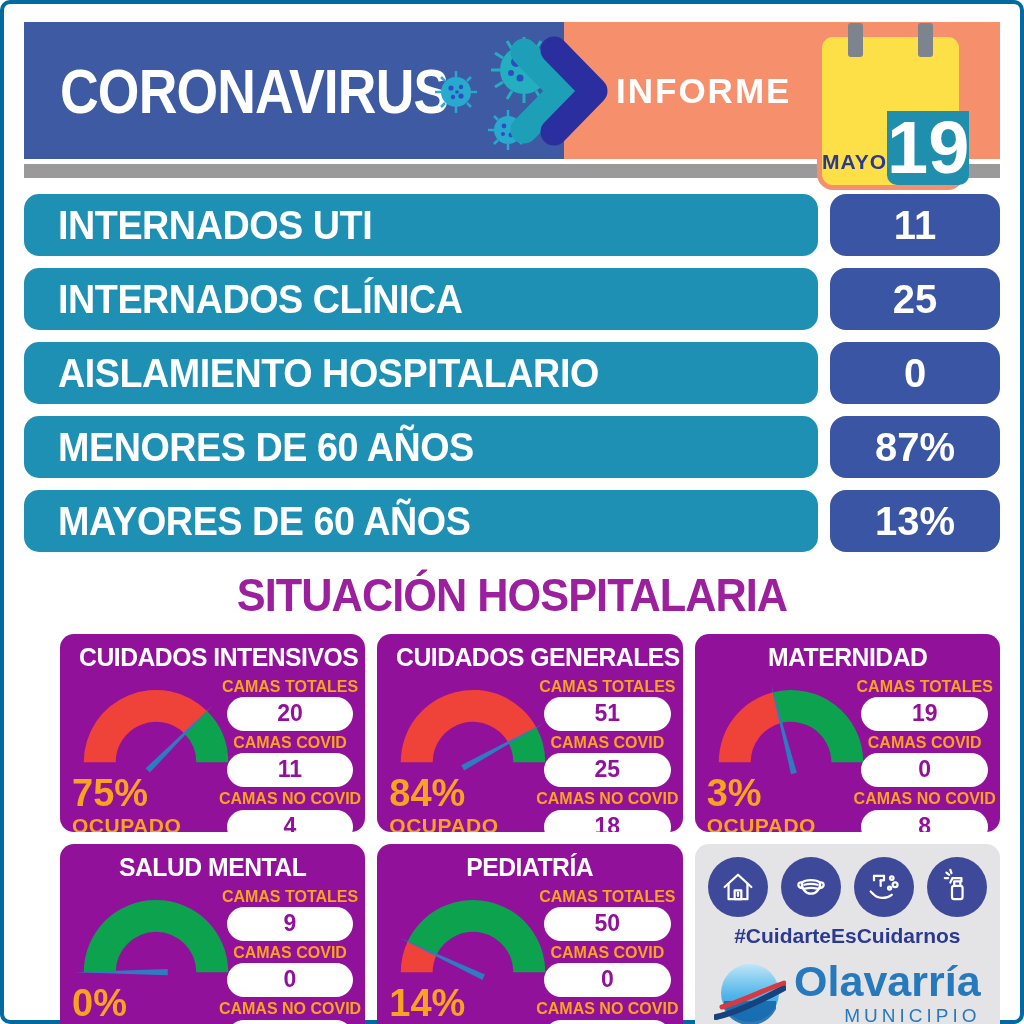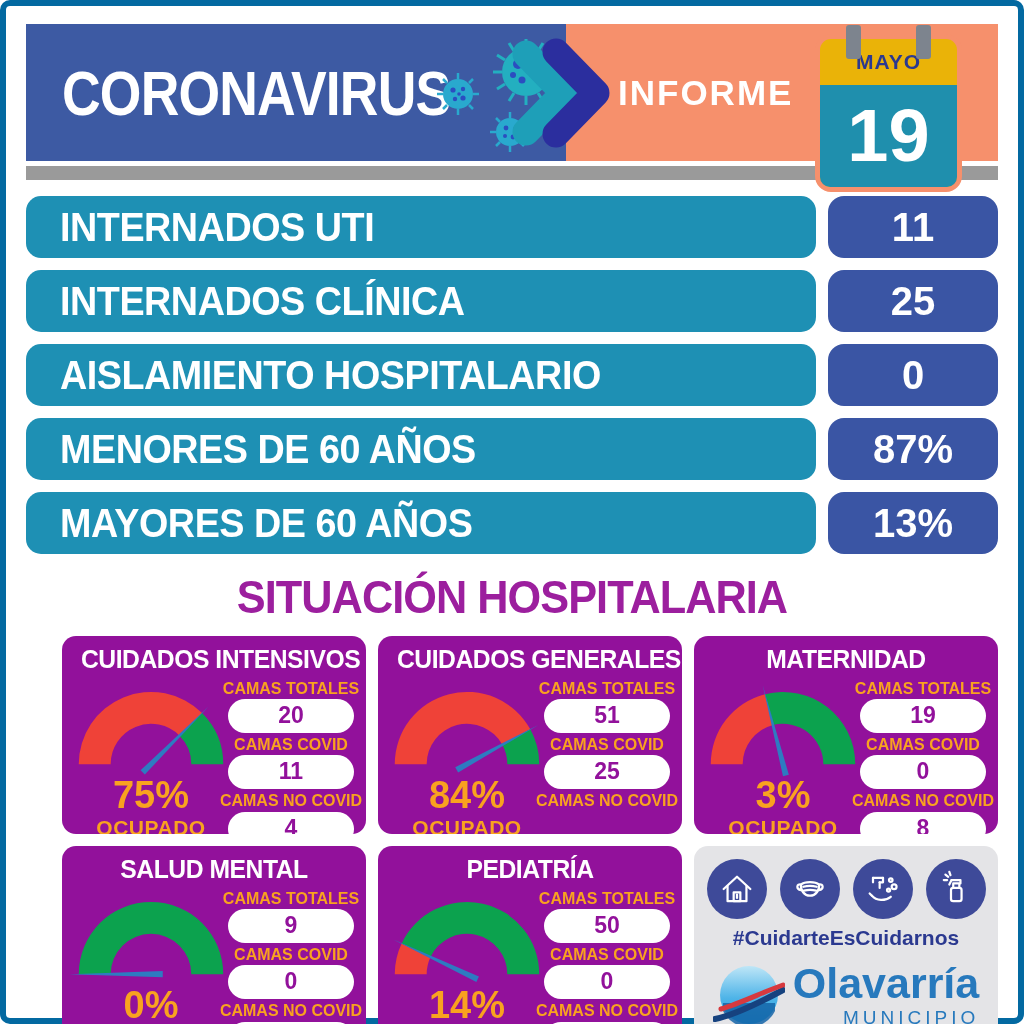--- a/index.html
+++ b/index.html
@@ -5,31 +5,31 @@
   :root{
     --header-blue:#3D5AA3; --header-orange:#F6906C; --gray-bar:#9A9A9A;
     --teal:#1E90B4; --badge-blue:#3A55A4; --purple:#92119B; --title-magenta:#9C1F9E;
     --accent-orange:#F9A21F; --gauge-red:#EF4238; --gauge-green:#0CA24E; --needle-blue:#2E7BC1;
     --navy:#2B3990; --icon-navy:#3E4A99; --logo-blue:#2779BD; --footer-gray:#E4E4E7;
     --calendar-teal:#1F8FAD; --clip-gray:#7D848E;
   }
   *{margin:0;padding:0;box-sizing:border-box;}
   html,body{background:#fff;}
   body{font-family:"Liberation Sans",sans-serif;width:1024px;height:1024px;overflow:hidden;}
-  .page{width:1024px;height:1024px;background:#fff;border:6px solid #0369a1;border-radius:10px;padding:18px 20px 16px 20px;position:relative;}
+  .page{width:1024px;height:1024px;background:#fff;border:4px solid #0369a1;border-radius:10px;padding:18px 20px 16px 20px;position:relative;}
 
   
   .header{position:relative;height:137px;display:flex;z-index:4;}
   .header-blue{width:540px;background:var(--header-blue);position:relative;display:flex;align-items:center;}
   .h-title{color:#fff;font-weight:bold;font-size:63px;letter-spacing:-1px;transform:scaleX(.85);transform-origin:left center;margin-left:36px;white-space:nowrap;}
   .virus-svg{position:absolute;left:408px;top:8px;}
   .header-orange{flex:1;background:var(--header-orange);display:flex;align-items:center;position:relative;}
   .chevron-svg{position:absolute;left:-62px;top:14px;z-index:3;}
   .informe{color:#fff;font-weight:bold;font-size:35px;letter-spacing:2px;margin-left:52px;}
-  .calendar{position:absolute;right:36px;top:10px;width:147px;height:158px;background:#eab308;border:5px solid var(--header-orange);border-radius:16px;z-index:6;display:flex;flex-direction:column;}
+  .calendar{position:absolute;right:36px;top:10px;width:147px;height:158px;background:#fde047;border:5px solid var(--header-orange);border-radius:16px;z-index:6;display:flex;flex-direction:row;align-items:flex-end;}
   .cal-clip{position:absolute;top:-14px;width:15px;height:34px;background:var(--clip-gray);border-radius:3px;}
   .clip-l{left:26px;} .clip-r{right:26px;}
   .cal-month{height:46px;display:flex;align-items:center;justify-content:center;color:var(--navy);font-weight:bold;font-size:21px;letter-spacing:1px;}
   .cal-day{flex:1;background:var(--calendar-teal);border-radius:0 0 10px 10px;display:flex;align-items:center;justify-content:center;color:#fff;font-weight:bold;font-size:74px;line-height:1;}
 
   .gray-bar{height:14px;background:var(--gray-bar);margin-top:5px;}
 
   
   .stats{margin-top:16px;}
   .stat-row{display:flex;gap:12px;height:62px;margin-bottom:12px;}
@@ -38,21 +38,21 @@
   .stat-value{width:170px;background:var(--badge-blue);border-radius:16px;display:flex;align-items:center;justify-content:center;color:#fff;font-weight:bold;font-size:40px;}
 
   
   .section-title{text-align:center;color:var(--title-magenta);font-weight:bold;font-size:46px;letter-spacing:-1px;margin:16px 0 12px 0;transform:scaleX(.94);}
 
   
   .grid{display:grid;grid-template-columns:repeat(3,1fr);gap:12px;padding-left:36px;}
   .card{background:var(--purple);border-radius:14px;height:198px;padding:8px 12px 6px 12px;overflow:hidden;}
   .card-title{text-align:center;color:#fff;font-weight:bold;font-size:26px;letter-spacing:-.5px;transform:scaleX(.95);white-space:nowrap;}
   .card-body{display:flex;margin-top:2px;}
-  .gauge-col{width:55%;display:flex;flex-direction:column;align-items:center;}
+  .gauge-col{width:55%;display:flex;flex-direction:column;align-items:flex-start;}
   .gauge{width:168px;height:97px;overflow:visible;}
   .pct{color:var(--accent-orange);font-weight:bold;font-size:38px;line-height:1.05;margin-top:2px;}
   .ocupado{color:var(--accent-orange);font-weight:bold;font-size:21px;letter-spacing:.5px;}
   .beds-col{width:45%;display:flex;flex-direction:column;align-items:center;padding-top:2px;}
   .bed-label{color:var(--accent-orange);font-weight:bold;font-size:16px;white-space:nowrap;line-height:1.2;}
   .bed-pill{width:100%;background:#fff;color:var(--purple);border-radius:17px;text-align:center;font-weight:bold;font-size:23px;padding:3px 0 4px 0;margin:1px 0 2px 0;}
 
   
   .footer-card{background:var(--footer-gray);border-radius:14px;height:198px;display:flex;flex-direction:column;align-items:center;justify-content:center;gap:7px;}
   .icons-row{display:flex;gap:13px;}
@@ -225,20 +225,21 @@
             </svg>
           <div class="pct">84%</div>
           <div class="ocupado">OCUPADO</div>
         </div>
         <div class="beds-col">
           <div class="bed-label">CAMAS TOTALES</div>
           <div class="bed-pill">51</div>
           <div class="bed-label">CAMAS COVID</div>
           <div class="bed-pill">25</div>
           <div class="bed-label">CAMAS NO COVID</div>
+          <div class="bed-pill">18</div>
         </div>
       </div>
     </div>
 
     <div class="card">
       <div class="card-title">MATERNIDAD</div>
       <div class="card-body">
         <div class="gauge-col">
           <svg class="gauge" viewBox="0 0 200 112">
               <path d="M14 101.99999999999999 A86 86 0 0 1 78.6126697038225 18.70184814293772 L88.06288541608697 55.5080082658257 A48 48 0 0 0 52 102 Z" fill="#EF4238"></path>

